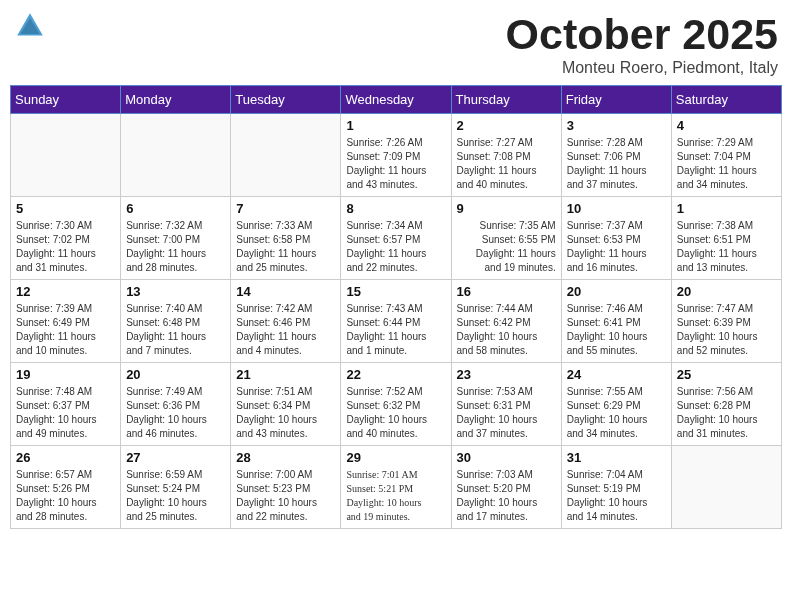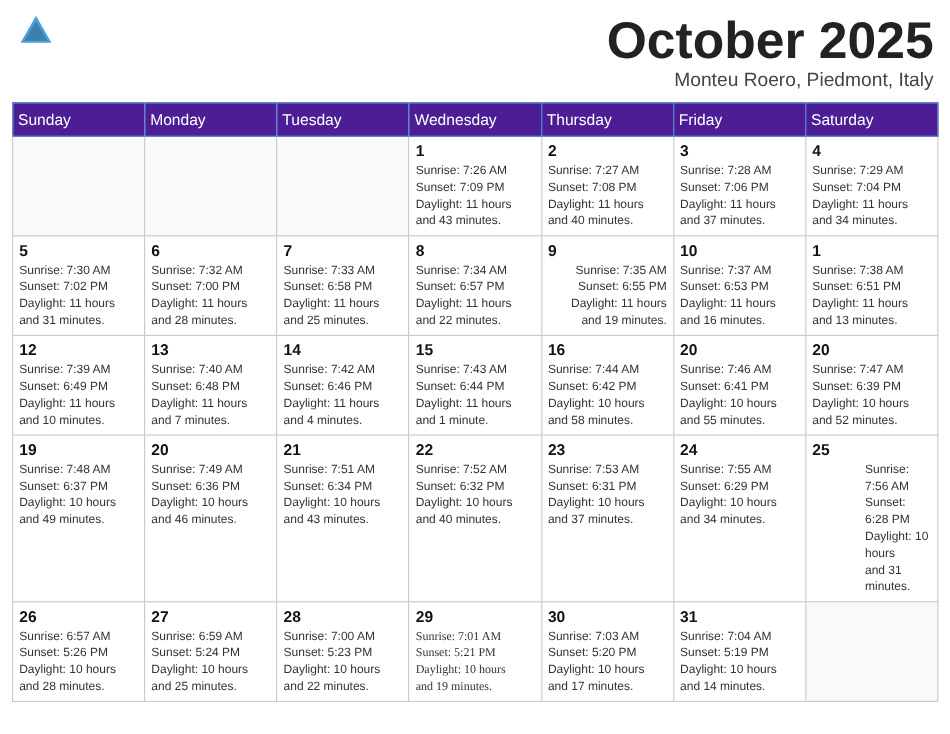--- a/index.html
+++ b/index.html
@@ -288,21 +288,21 @@
         </td>
         <td>
           <div class="day-number">24</div>
           <div class="day-info" style="white-space: pre-line;">Sunrise: 7:55 AM
 Sunset: 6:29 PM
 Daylight: 10 hours
 and 34 minutes.</div>
         </td>
         <td>
           <div class="day-number">25</div>
-          <div class="day-info" style="white-space: pre-line; margin-left: 44px;">Sunrise: 7:56 AM
+          <div class="day-info" style="white-space: pre-line;">Sunrise: 7:56 AM
 Sunset: 6:28 PM
 Daylight: 10 hours
 and 31 minutes.</div>
         </td>
       </tr>
       <tr>
         <td>
           <div class="day-number">26</div>
           <div class="day-info" style="white-space: pre-line;">Sunrise: 6:57 AM
 Sunset: 5:26 PM

